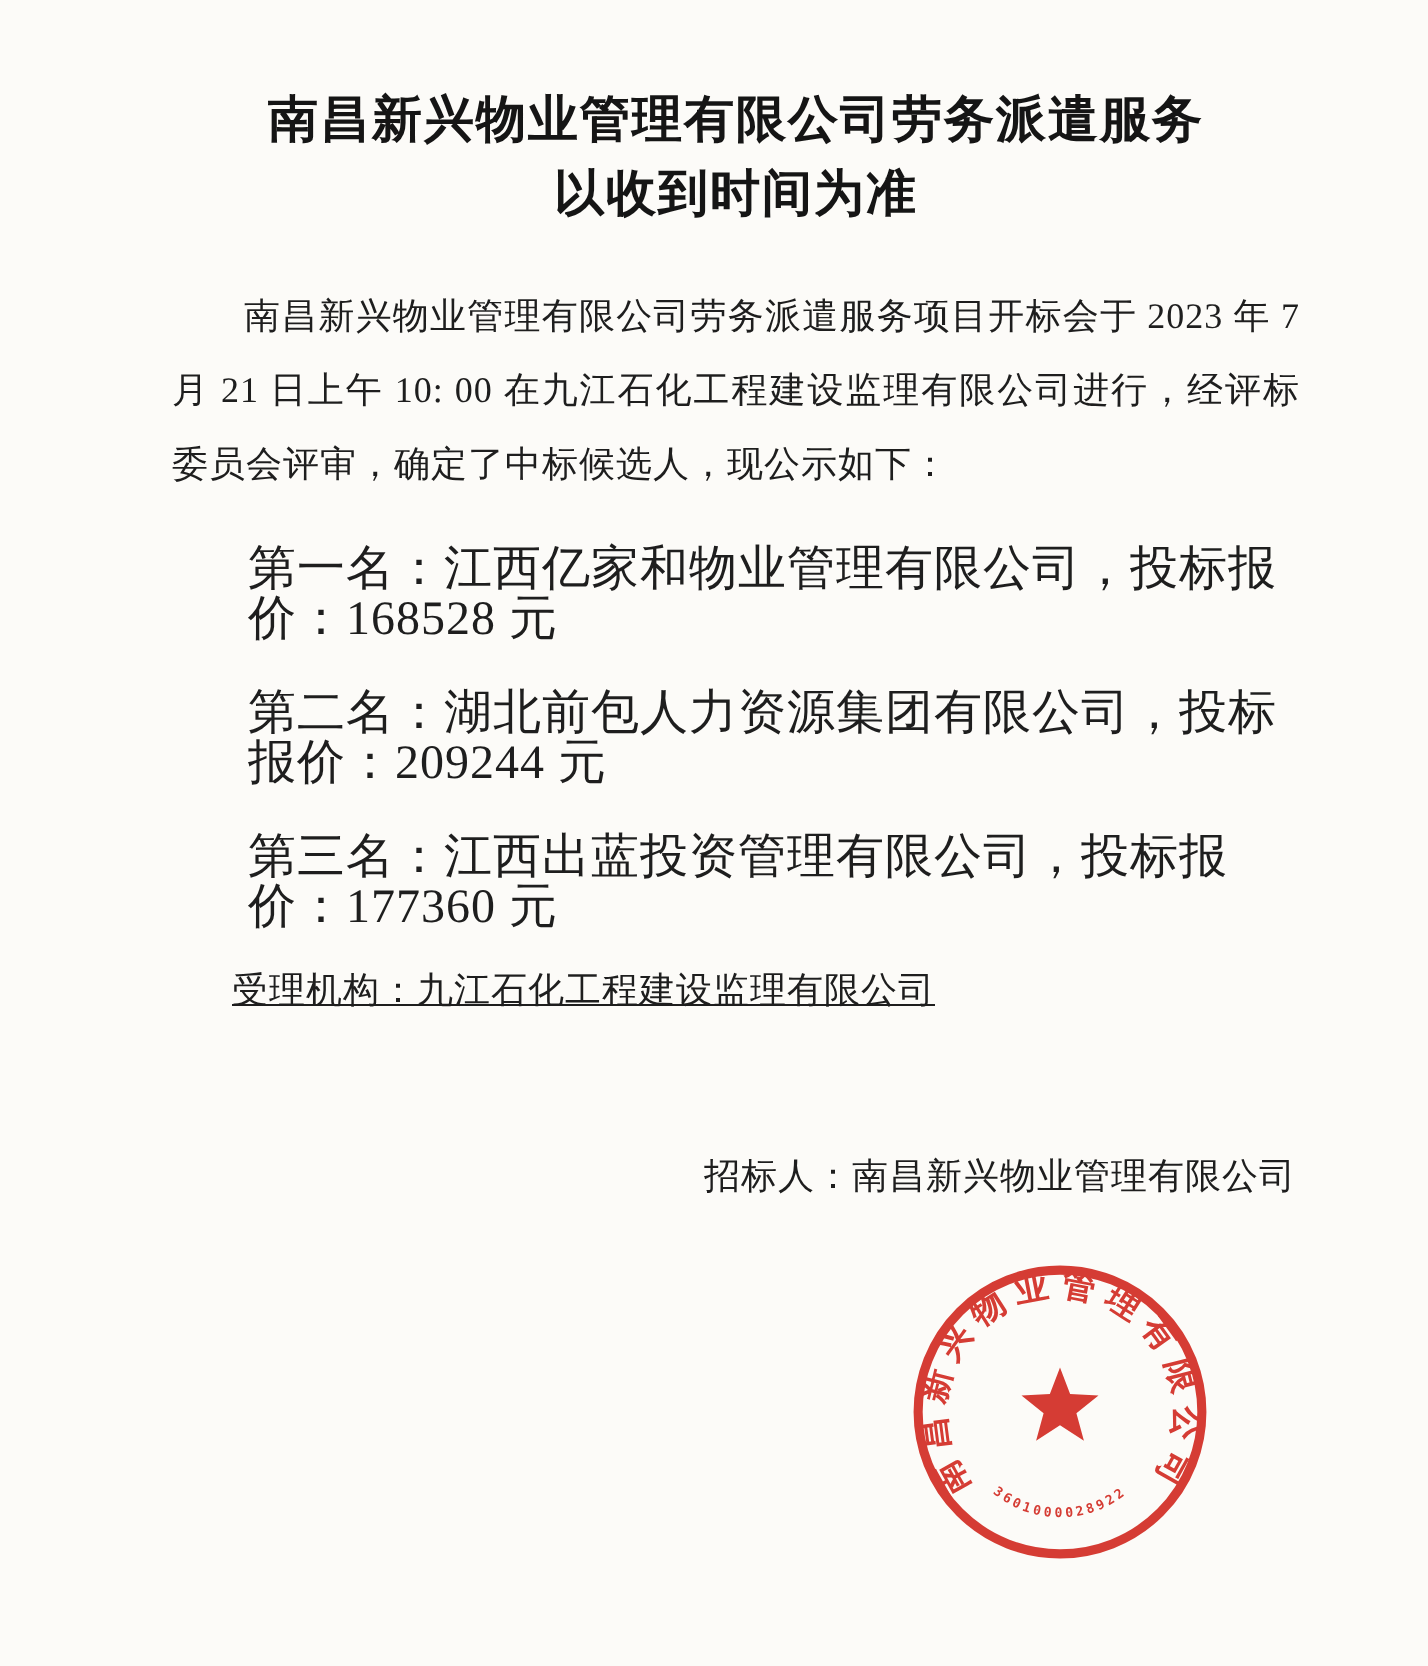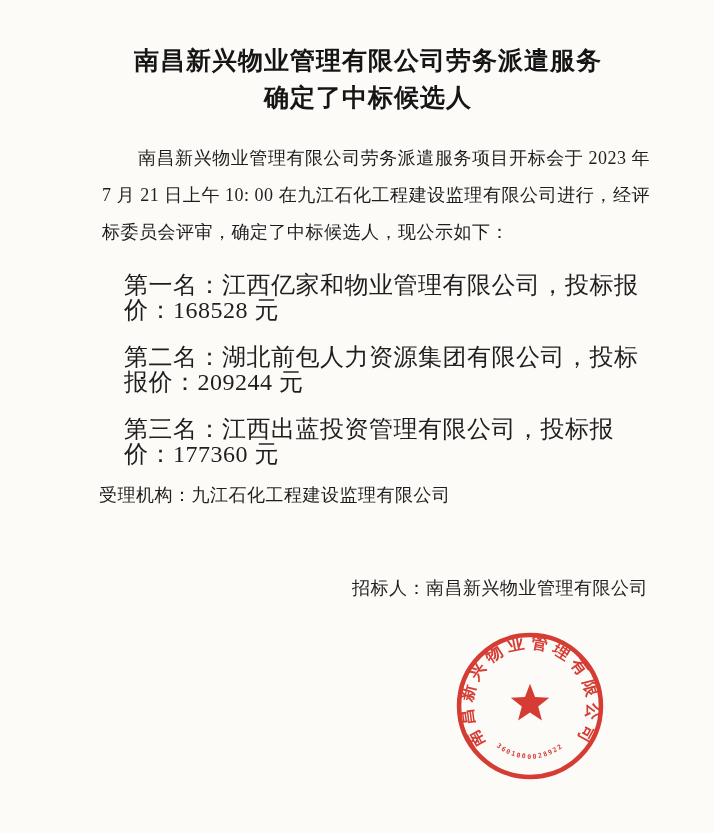--- a/index.html
+++ b/index.html
@@ -22,39 +22,40 @@
     margin: 2px 0 0 0;
     font-size: 25px;
     font-weight: 700;
     line-height: 37px;
     text-align: center;
     letter-spacing: 1px;
     color: #151515;
   }
   .title-line { display: block; }
   .para {
-    margin: 24px 0 0 16px;
+    margin: 24px 0 0 0;
     font-size: 18px;
     line-height: 37px;
     text-align: justify;
     text-indent: 2em;
     letter-spacing: 0.5px;
   }
   .winner {
     margin: 22px 0 0 38px;
     font-size: 24px;
     line-height: 25px;
     letter-spacing: 0.5px;
   }
   .winner:first-of-type { margin-top: 20px; }
   .agency {
-    margin: 16px 0 0 13px;
+    margin: 16px 0 0 30px;
     font-size: 18px;
     line-height: 25px;
     letter-spacing: 0.5px;
+    text-decoration: underline;
   }
   .phone {
     margin: 26px 0 0 27px;
     font-size: 18px;
     line-height: 25px;
     letter-spacing: 1px;
   }
   .tenderer {
     margin: 68px 0 0 266px;
     font-size: 18px;
@@ -99,21 +100,21 @@
   }
   .seal-star { fill: #d4281f; }
 </style>
 </head>
 <body>
 
 <div class="page">
 
   <h1 class="title">
     <span class="title-line">南昌新兴物业管理有限公司劳务派遣服务</span>
-    <span class="title-line">确定了中标候选人</span>
+    <span class="title-line">以收到时间为准</span>
   </h1>
 
   <p class="para">南昌新兴物业管理有限公司劳务派遣服务项目开标会于 2023 年 7 月 21 日上午 10: 00 在九江石化工程建设监理有限公司进行，经评标委员会评审，确定了中标候选人，现公示如下：</p>
 
   <p class="winner">第一名：江西亿家和物业管理有限公司，投标报价：168528 元</p>
 
   <p class="winner">第二名：湖北前包人力资源集团有限公司，投标报价：209244 元</p>
 
   <p class="winner">第三名：江西出蓝投资管理有限公司，投标报价：177360 元</p>
 

